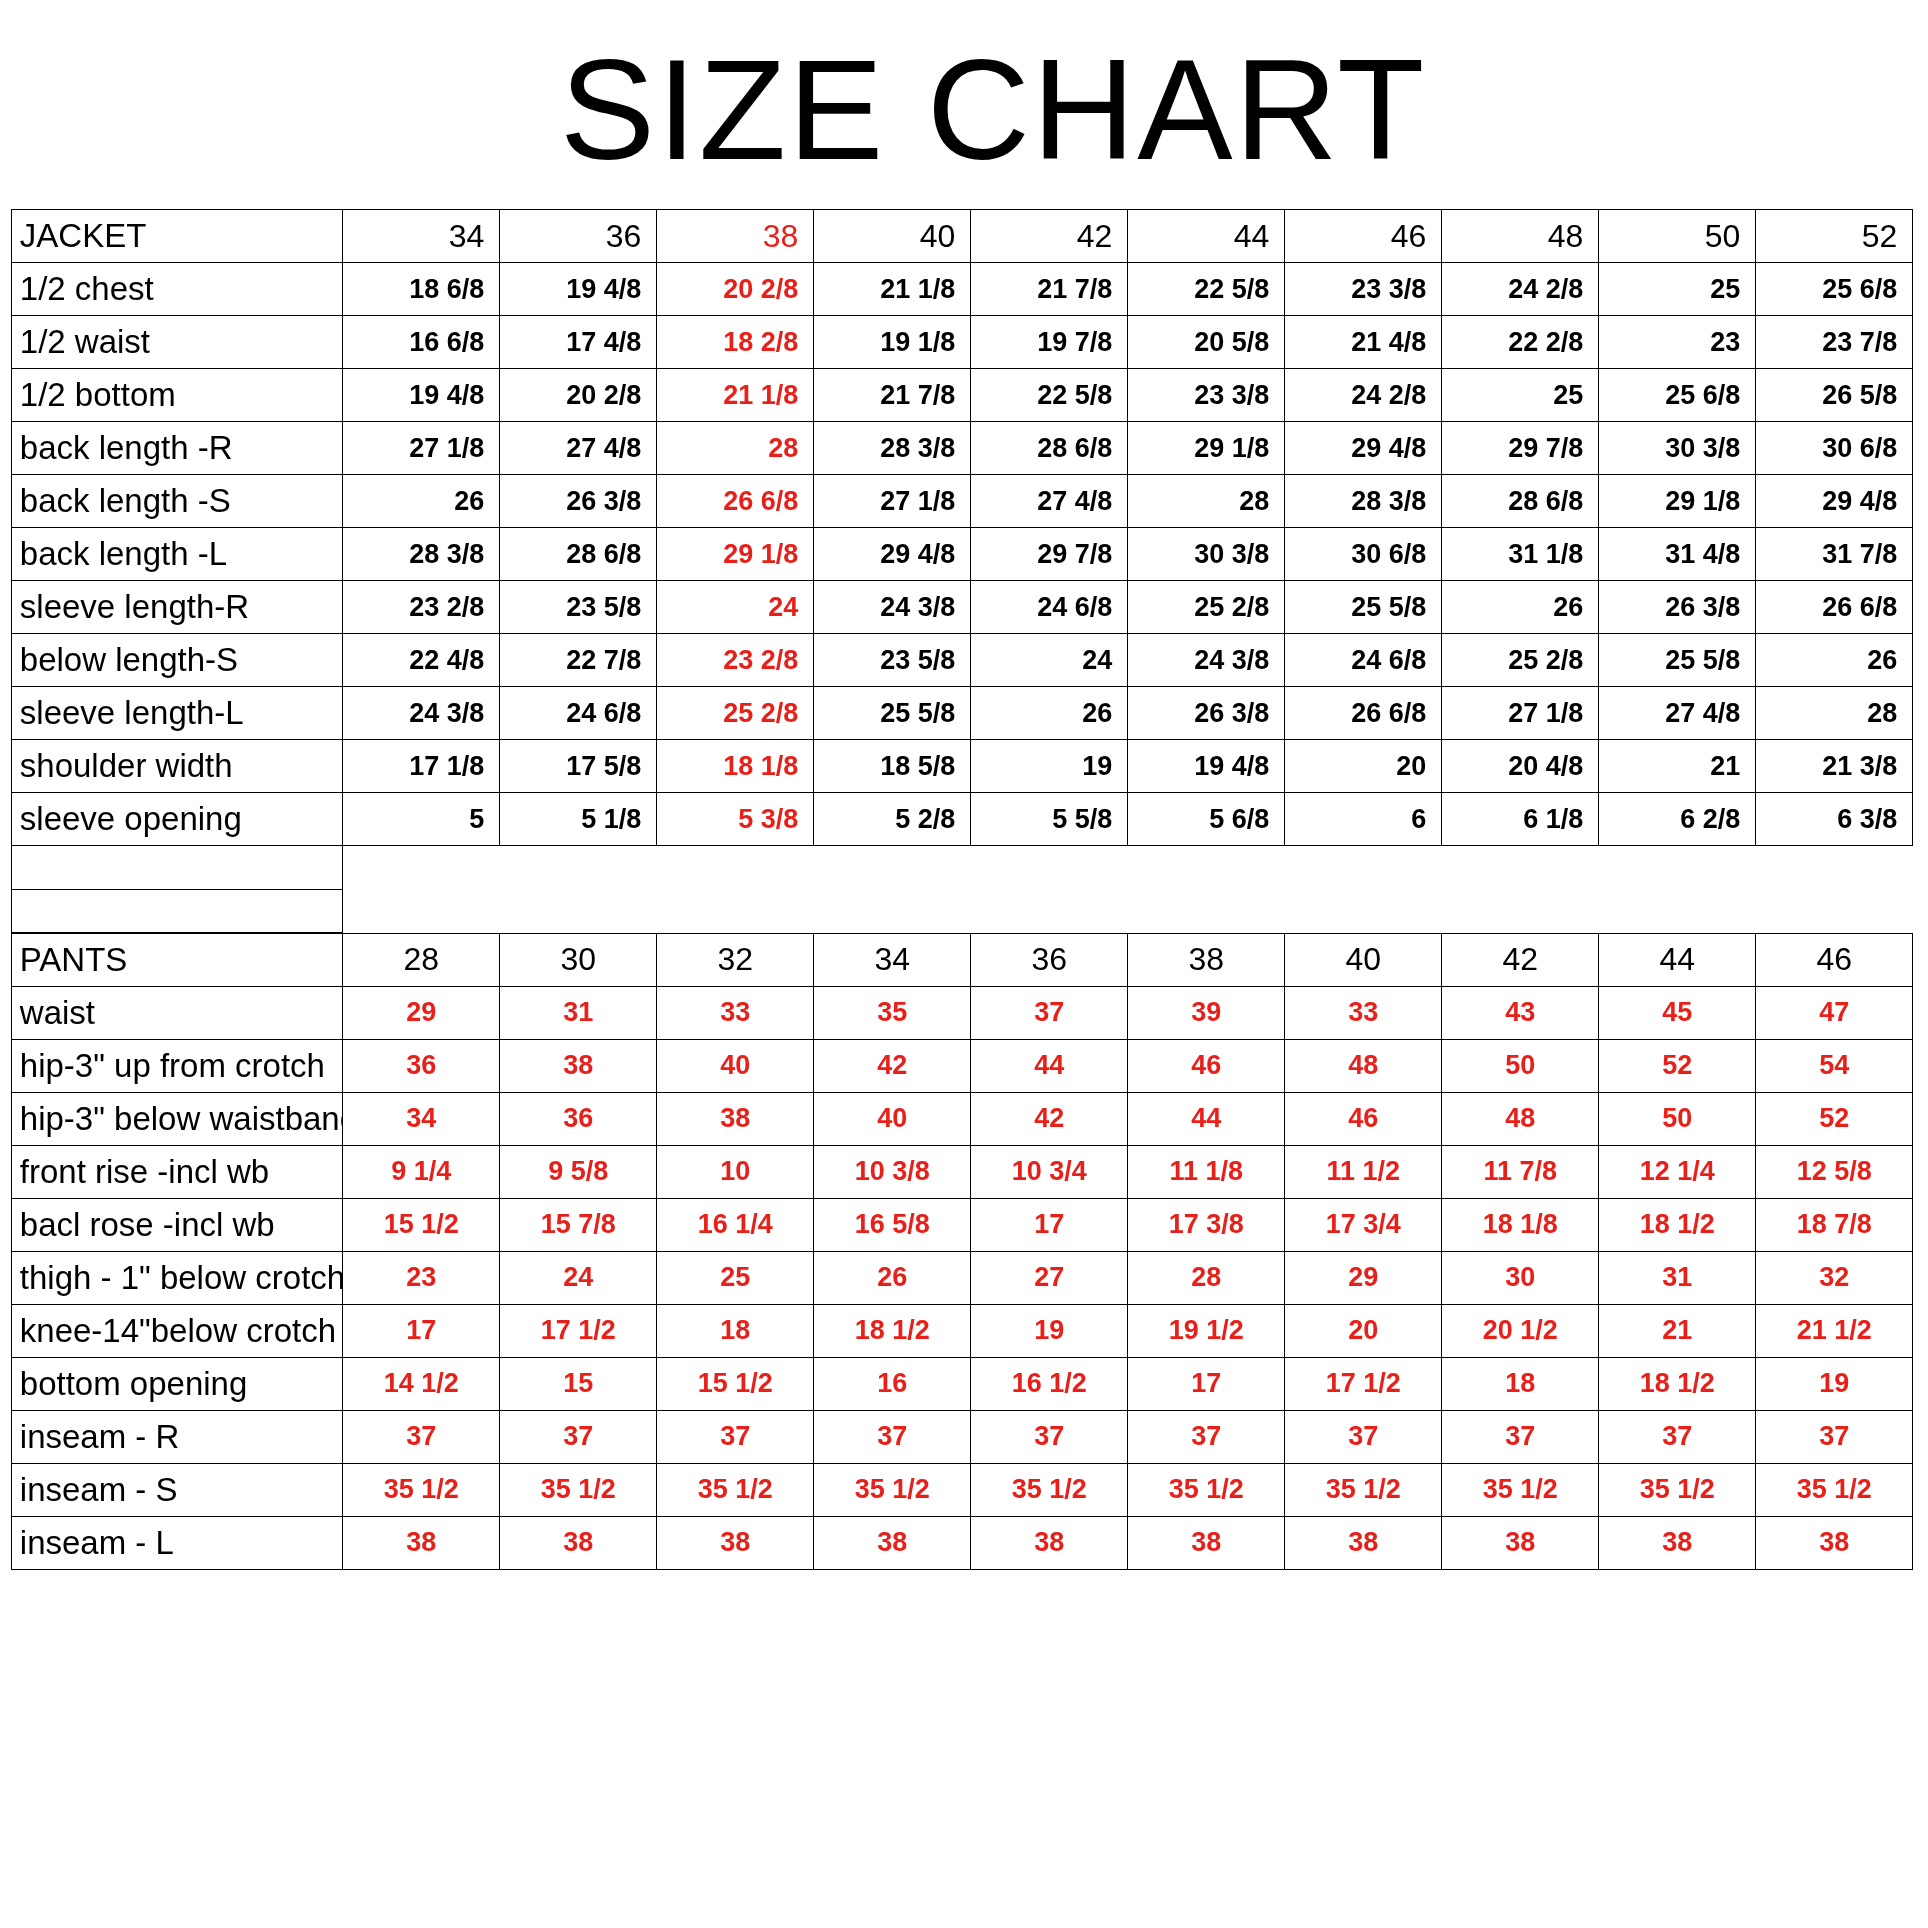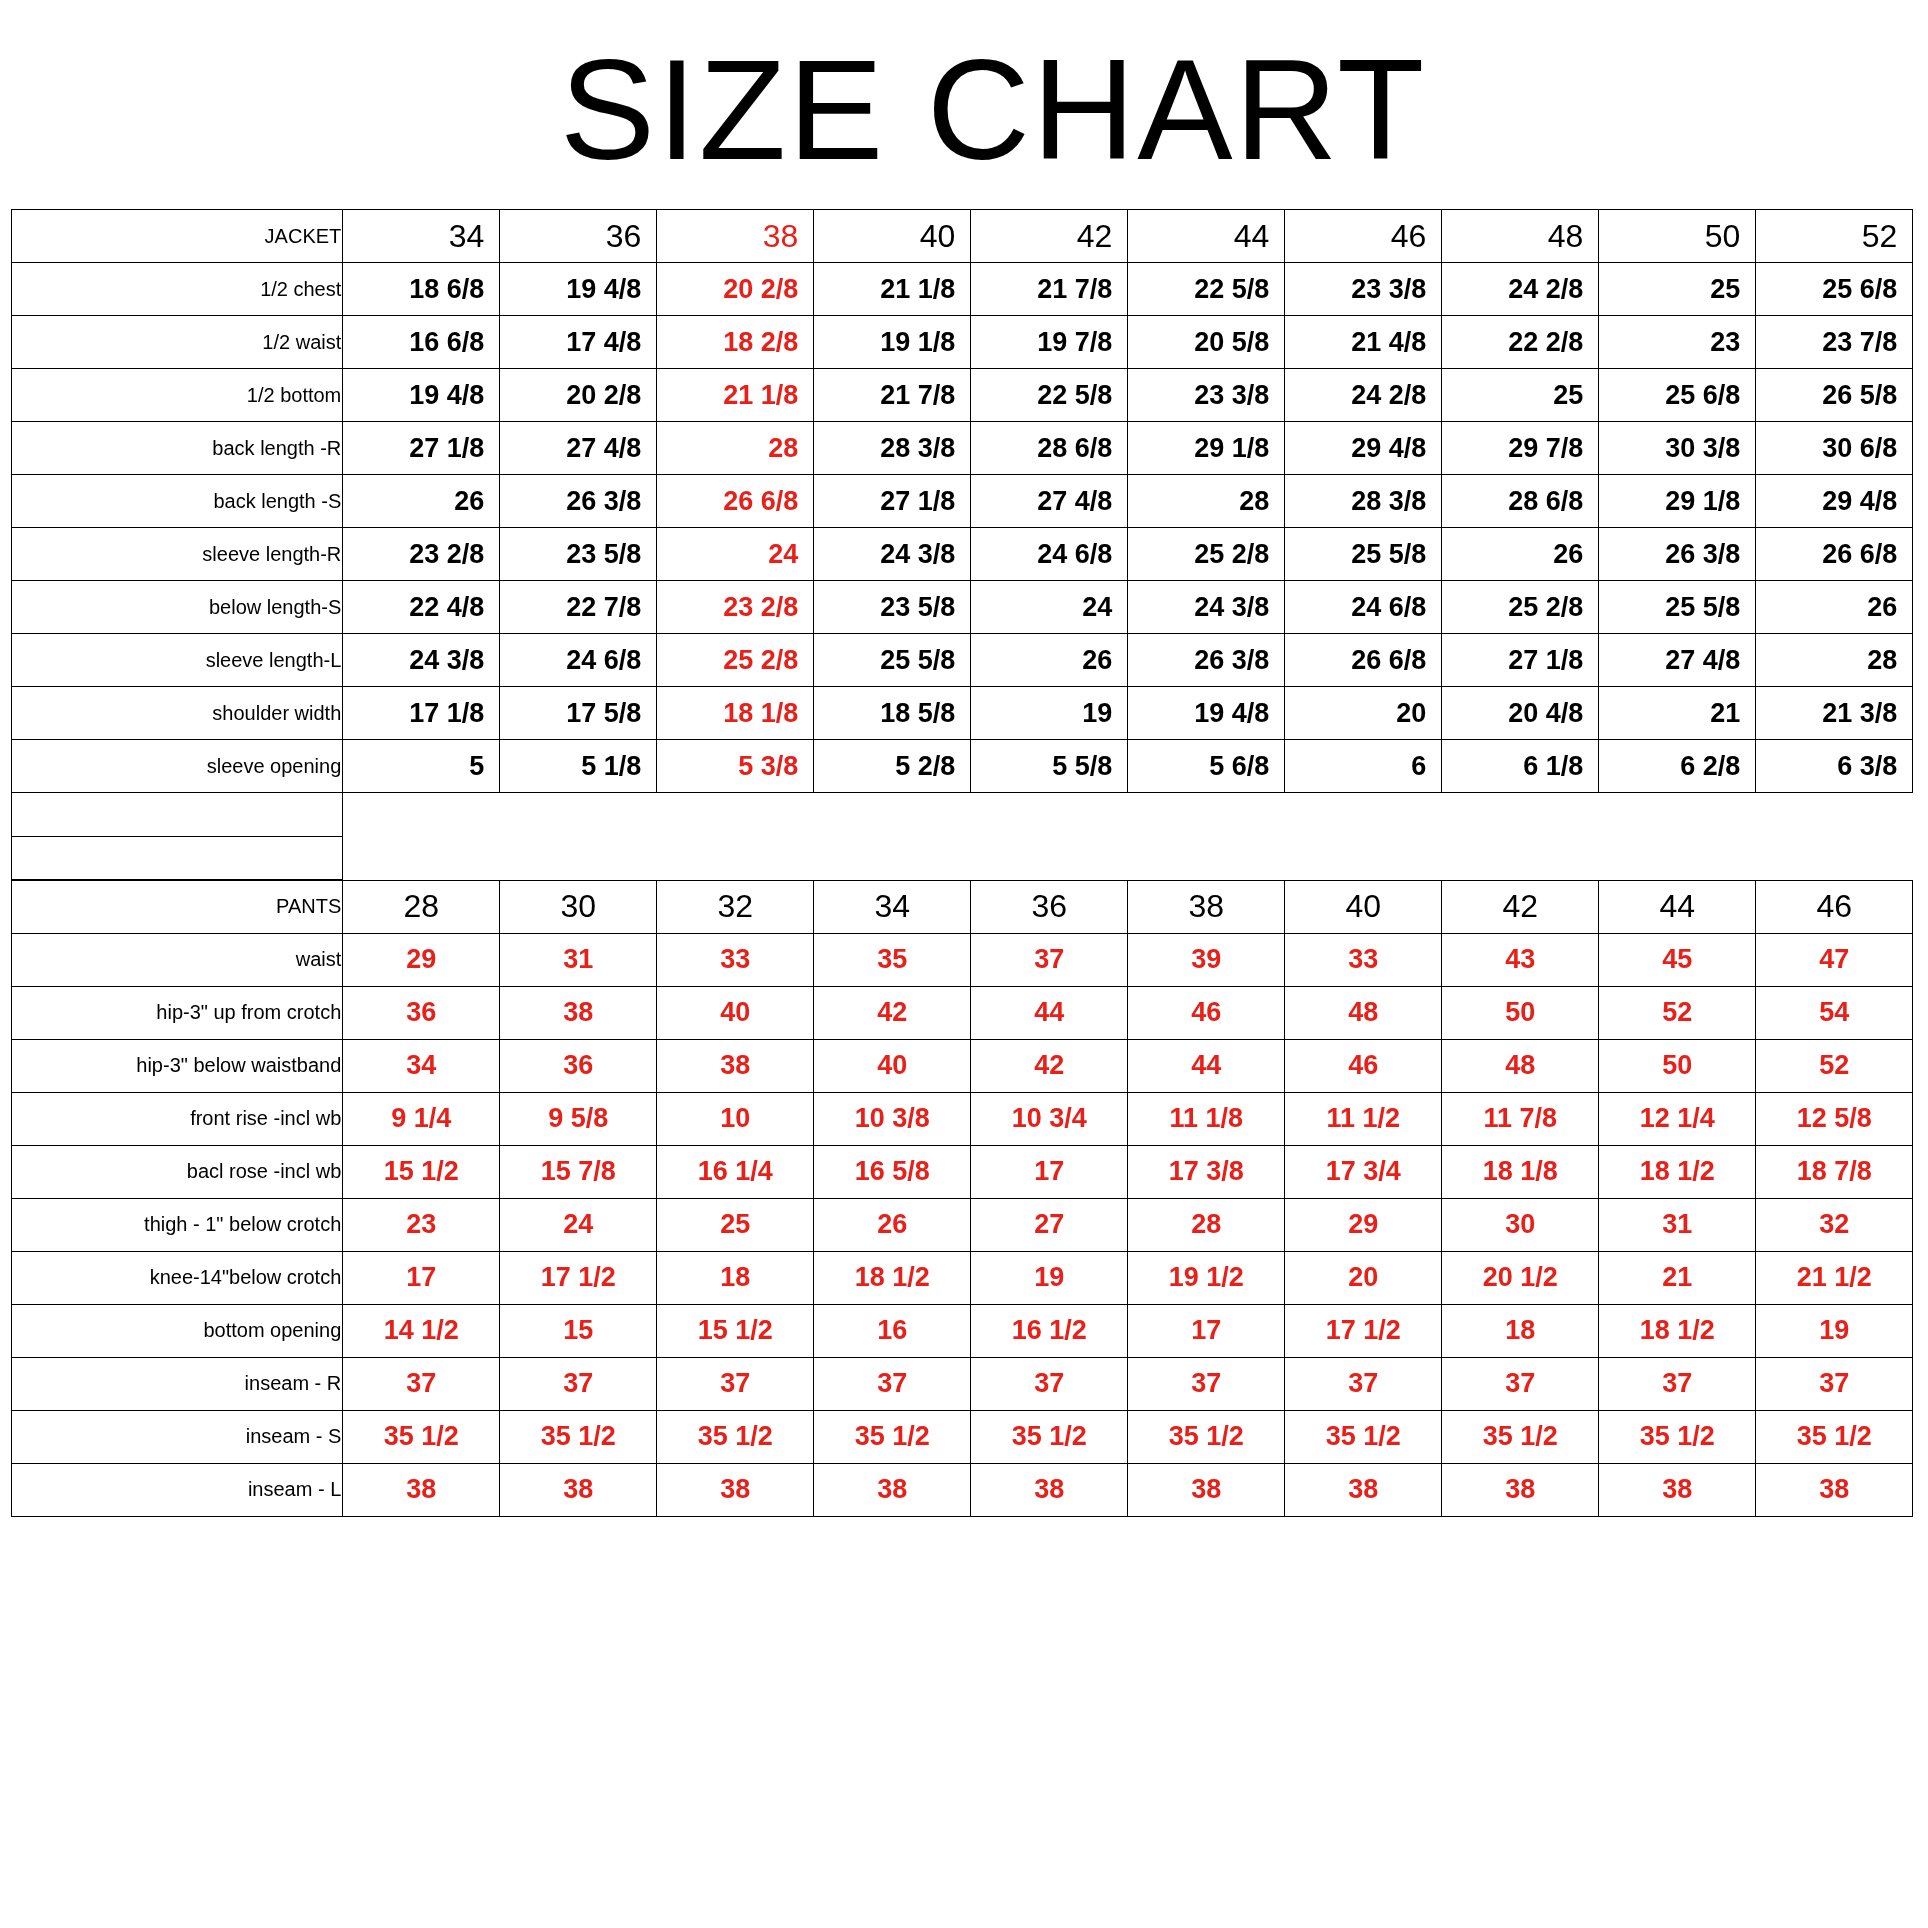--- a/index.html
+++ b/index.html
@@ -35,23 +35,23 @@
     table-layout: fixed;
     width: 1902px;
     margin-left: 11.3px;
   }
   table.jacket td, table.pants td {
     border: 1.9px solid #000000;
     height: 53px;
     box-sizing: border-box;
   }
   .lbl {
-    text-align: right;
+    text-align: left;
     padding-left: 7.5px;
-    font-size: 20px;
+    font-size: 33px;
     font-weight: 400;
     white-space: nowrap;
     overflow: hidden;
   }
   .hdr-num {
     text-align: right;
     padding-right: 15px;
     font-size: 32px;
     font-weight: 400;
   }
@@ -195,20 +195,33 @@
         <td class="val red">26 6/8</td>
         <td class="val">27 1/8</td>
         <td class="val">27 4/8</td>
         <td class="val">28</td>
         <td class="val">28 3/8</td>
         <td class="val">28 6/8</td>
         <td class="val">29 1/8</td>
         <td class="val">29 4/8</td>
       </tr>
 
+      <tr>
+        <td class="lbl">back length -L</td>
+        <td class="val">28 3/8</td>
+        <td class="val">28 6/8</td>
+        <td class="val red">29 1/8</td>
+        <td class="val">29 4/8</td>
+        <td class="val">29 7/8</td>
+        <td class="val">30 3/8</td>
+        <td class="val">30 6/8</td>
+        <td class="val">31 1/8</td>
+        <td class="val">31 4/8</td>
+        <td class="val">31 7/8</td>
+      </tr>
 
       <tr>
         <td class="lbl">sleeve length-R</td>
         <td class="val">23 2/8</td>
         <td class="val">23 5/8</td>
         <td class="val red">24</td>
         <td class="val">24 3/8</td>
         <td class="val">24 6/8</td>
         <td class="val">25 2/8</td>
         <td class="val">25 5/8</td>

